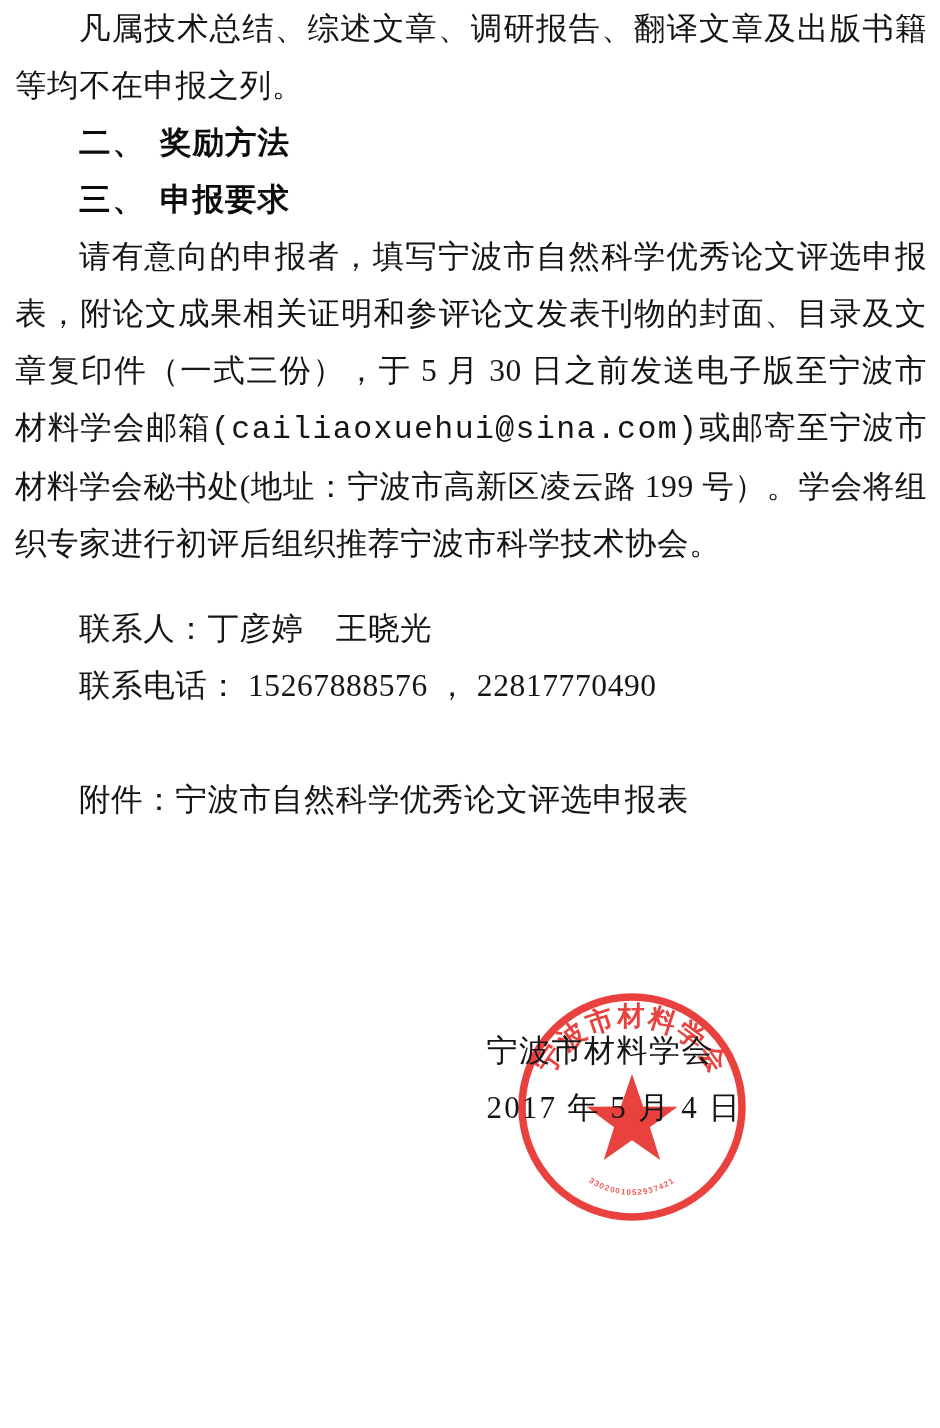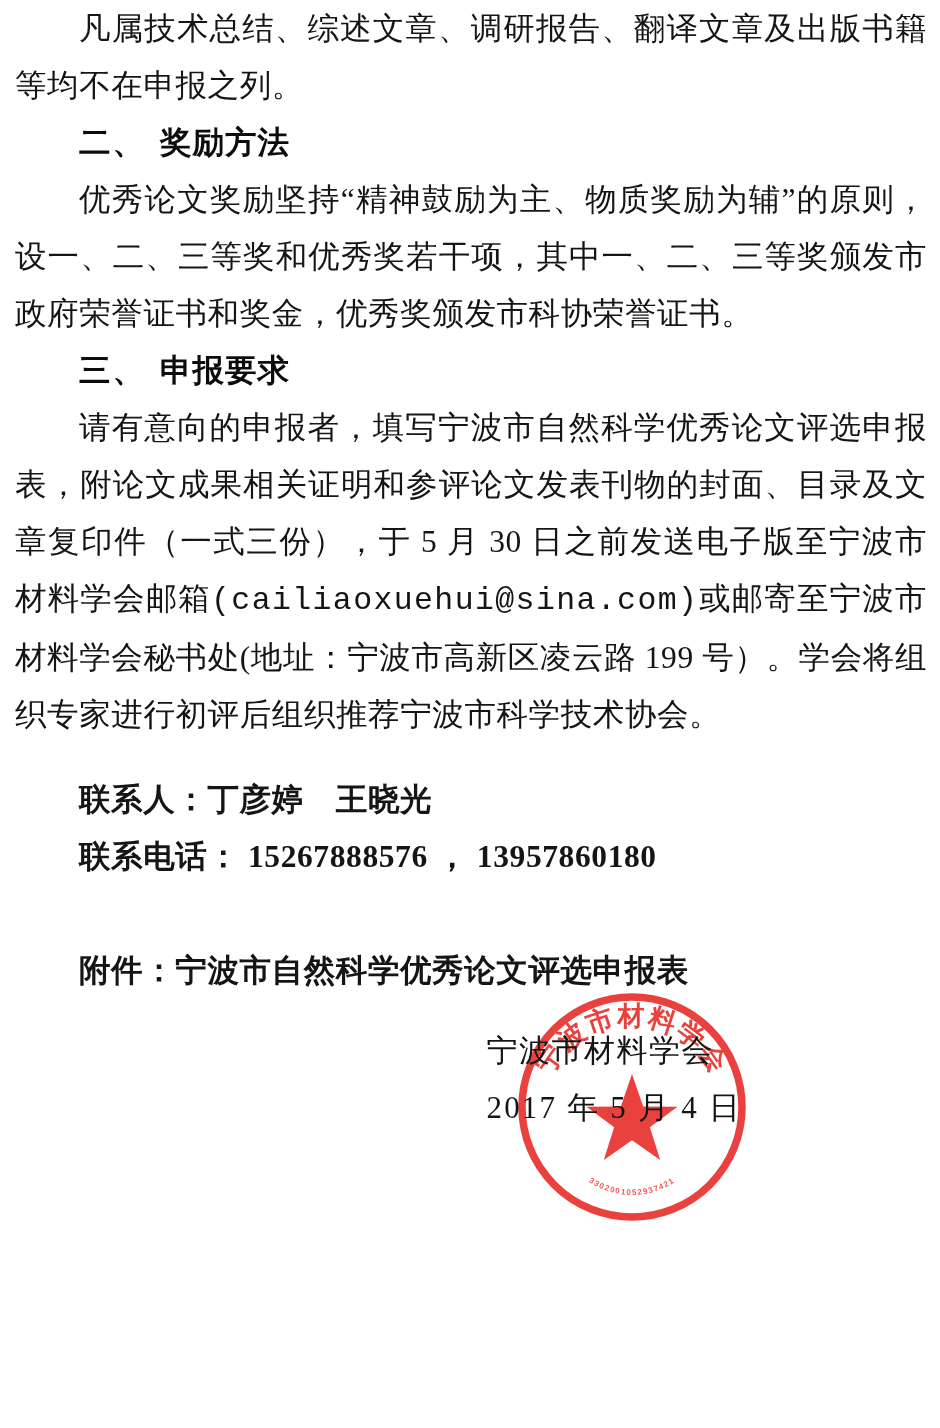--- a/index.html
+++ b/index.html
@@ -58,21 +58,20 @@
   .heading .h-gap { display: inline-block; width: 14px; }
 
   
   .contact-line {
     font-size: 31.5px;
     line-height: 57px;
     margin: 0;
     text-indent: 64px;
     letter-spacing: 0.6px;
     color: #151515;
-    font-weight: bold;
   }
 
   .mono-ish {
     font-family: Liberation Mono, monospace;
     letter-spacing: 1.4px;
   }
 
   .spacer-line { height: 57px; }
   .spacer-half { height: 28px; }
 
@@ -139,33 +138,32 @@
 <div class="page">
 
   <div class="doc-body">
 
     <p class="para">凡属技术总结、综述文章、调研报告、翻译文章及出版书籍等均不在申报之列。</p>
 
     <h2 class="heading">
       <span class="h-num">二、</span><span class="h-gap"></span><span>奖励方法</span>
     </h2>
 
-    <p class="para">优秀论文奖励坚持“精神鼓励为主、物质奖励为辅”的原则，设一、二、三等奖和优秀奖若干项，其中一、二、三等奖颁发市政府荣誉证书和奖金，优秀奖颁发市科协荣誉证书。</p>
 
     <h2 class="heading">
       <span class="h-num">三、</span><span class="h-gap"></span><span>申报要求</span>
     </h2>
 
     <p class="para"><span>请有意向的申报者，填写宁波市自然科学优秀论文评选申报表，附论文成果相关证明和参评论文发表刊物的封面、目录及文章复印件（一式三份），于 5 月 30 日之前发送电子版至宁波市材料学会邮箱</span><span class="mono-ish">(cailiaoxuehui@sina.com)</span><span>或邮寄至宁波市材料学会秘书处(地址：宁波市高新区凌云路 199 号）。学会将组织专家进行初评后组织推荐宁波市科学技术协会。</span></p>
 
     <div class="spacer-half"></div>
 
     <p class="contact-line">联系人：丁彦婷　王晓光</p>
 
-    <p class="contact-line">联系电话： 15267888576 ， 13957860180</p>
+    <p class="contact-line">联系电话： 15267888576 ， 22817770490</p>
 
     <div class="spacer-line"></div>
 
     <p class="contact-line">附件：宁波市自然科学优秀论文评选申报表</p>
 
   </div>
 
   <div class="seal">
     <svg viewBox="0 0 238 238" xmlns="http://www.w3.org/2000/svg" aria-hidden="true">
       <defs>

